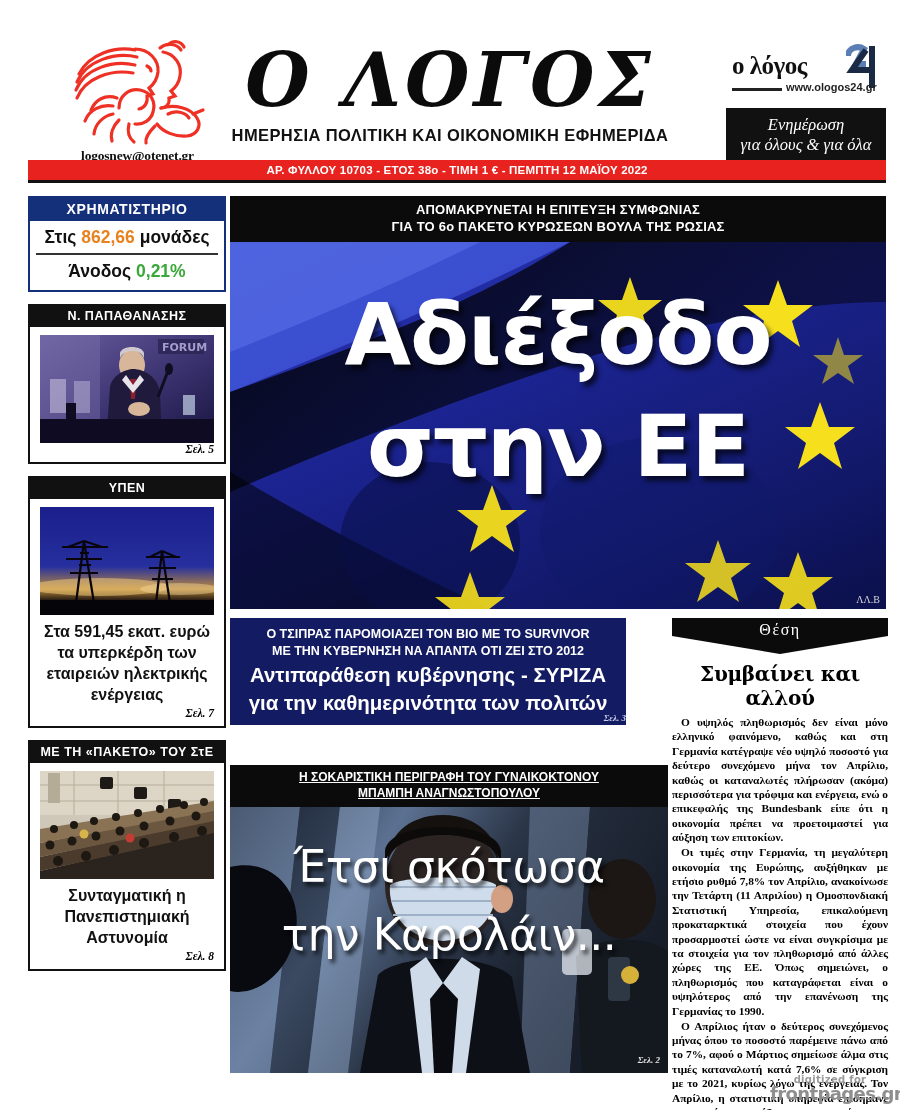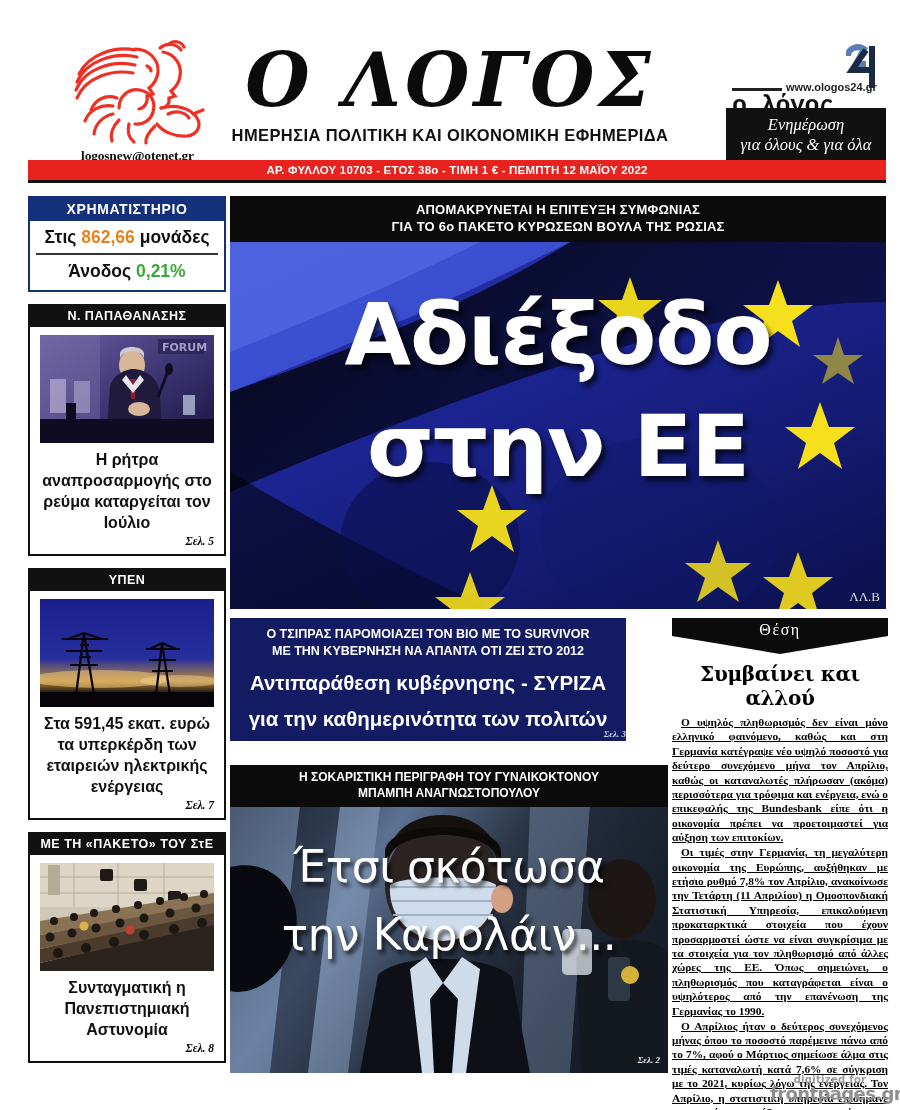--- a/index.html
+++ b/index.html
@@ -26,23 +26,23 @@
     font-size:74px; line-height:80px; letter-spacing:4px; color:#0b0b0b;
   }
   .paper-subtitle {
     font-family:"Liberation Sans", sans-serif; font-weight:bold;
     font-size:16.5px; letter-spacing:0.4px; color:#111; margin-top:6px;
   }
 
   .brandbox { position:absolute; left:726px; top:48px; width:160px; }
   .brand-logo { position:relative; height:44px; }
   .brand-logo-text {
-    font-family:Liberation Mono, monospace; font-weight:bold;
+    font-family:Liberation Serif, serif; font-weight:bold;
     font-size:25px; color:#111; letter-spacing:-0.5px;
-    position:absolute; left:6px; top:4px;margin-top:40px;
+    position:absolute; left:6px; top:4px;
   }
   .brand-logo-mark {
     position:absolute; left:120px; top:-4px; width:30px; height:46px;
   }
   .brand-rule { position:absolute; left:6px; top:40px; width:50px; height:2.5px; background:#222; }
   .brand-url {
     position:absolute; left:60px; top:33px;
     font-family:"Liberation Sans", sans-serif; font-weight:bold;
     font-size:11px; color:#222;
   }
@@ -106,41 +106,41 @@
   .hero-photo { position:relative; height:367px; overflow:hidden; background:#0a0f3a; }
   .hero-text {
     position:absolute; left:0; top:36px; width:100%;
     text-align:center; color:#fff;
     font-family:"DejaVu Sans", sans-serif; font-weight:bold;
     font-size:86px; line-height:112px; letter-spacing:-1px;
     text-shadow:4px 5px 5px rgba(0,0,0,0.65);
   }
   .hero-credit {
     position:absolute; right:6px; bottom:4px; color:#d8d8d8;
-    font-size:13px; font-family:"Liberation Serif", serif;
+    font-size:10px; font-family:"Liberation Serif", serif;
   }
 
   
   #mid-col { position:absolute; left:230px; top:618px; width:396px; }
   .blue-box { background:#131b63; color:#fff; padding:8px 10px 10px; position:relative; }
   .blue-kicker { text-align:center; font-size:12.5px; font-weight:bold; line-height:16.5px; }
   .blue-title {
-    text-align:center; font-size:20.5px; font-weight:bold; line-height:25px; margin-top:11px;
+    text-align:center; font-size:20.5px; font-weight:bold; line-height:25px; margin-top:3px;
   }
   .blue-page {
     position:absolute; right:0; bottom:2px;
     font-family:"Liberation Serif", serif; font-style:italic; font-weight:bold;
     font-size:9px; color:#c9cbe6;
   }
 
   
   #karolain { position:absolute; left:230px; top:765px; width:438px; }
   .k-kicker {
     background:#0b0b0b; color:#fff; text-align:center; padding:4px 0 6px;
-    font-size:12px; font-weight:bold; line-height:16px;
+    font-size:12px; font-weight:bold; line-height:16px;text-decoration:underline;
   }
   .k-photo { position:relative; height:266px; overflow:hidden; background:#10141f; }
   .k-text {
     position:absolute; left:0; top:26px; width:100%;
     text-align:center; color:#fff;
     font-family:"DejaVu Sans", sans-serif; font-weight:normal;
     font-size:44px; line-height:68px; letter-spacing:-0.5px;
     text-shadow:3px 4px 4px rgba(0,0,0,0.75);
   }
   .k-page {
@@ -156,21 +156,21 @@
     position:absolute; left:0; top:3px; width:100%; text-align:center;
     color:#fff; font-family:"Liberation Serif", serif; font-size:16px; letter-spacing:1.5px;
   }
   .ed-title {
     text-align:center; font-family:"DejaVu Serif", serif; font-weight:bold;
     font-size:20px; margin-top:8px; margin-bottom:5px; letter-spacing:-0.3px;
   }
   .ed-body p {
     font-family:"Liberation Serif", serif; font-weight:bold;
     font-size:11.4px; line-height:14.4px; text-align:justify;
-    text-indent:9px; margin-bottom:0.5px; letter-spacing:-0.05px;text-decoration:underline;
+    text-indent:9px; margin-bottom:0.5px; letter-spacing:-0.05px;
   }
 
   
   #watermark { position:absolute; left:770px; top:1074px; width:120px; text-align:center; }
   .wm-small {
     font-family:"DejaVu Sans", sans-serif; font-weight:bold; font-size:10px;
     color:#9a9a9a; letter-spacing:0.3px;
   }
   .wm-big {
     font-family:"DejaVu Sans", sans-serif; font-weight:bold; font-size:18px;
@@ -292,21 +292,20 @@
 
         <path d="M128 36 L118 62" stroke="#100d22" stroke-width="3" fill="none"></path>
         <ellipse cx="129" cy="34" rx="4" ry="6" fill="#100d22"></ellipse>
 
         <rect x="143" y="60" width="12" height="20" fill="#b9c7dd" opacity="0.75"></rect>
 
         <rect x="0" y="84" width="174" height="24" fill="#0e0b22"></rect>
         <rect x="26" y="68" width="10" height="18" fill="#0e0b22"></rect>
       </svg>
     </div>
-    <div class="side-title">Η ρήτρα αναπροσαρμογής στο ρεύμα καταργείται τον Ιούλιο</div>
     <div class="side-page">Σελ. 5</div>
   </div>
 
   <div class="side-card">
     <div class="side-head">ΥΠΕΝ</div>
     <div class="side-photo">
       <svg width="100%" height="100%" viewBox="0 0 174 108" preserveAspectRatio="none">
         <defs>
           <linearGradient id="g2" x1="0" y1="0" x2="0" y2="1">
             <stop offset="0" stop-color="#1a1f8c"></stop>

